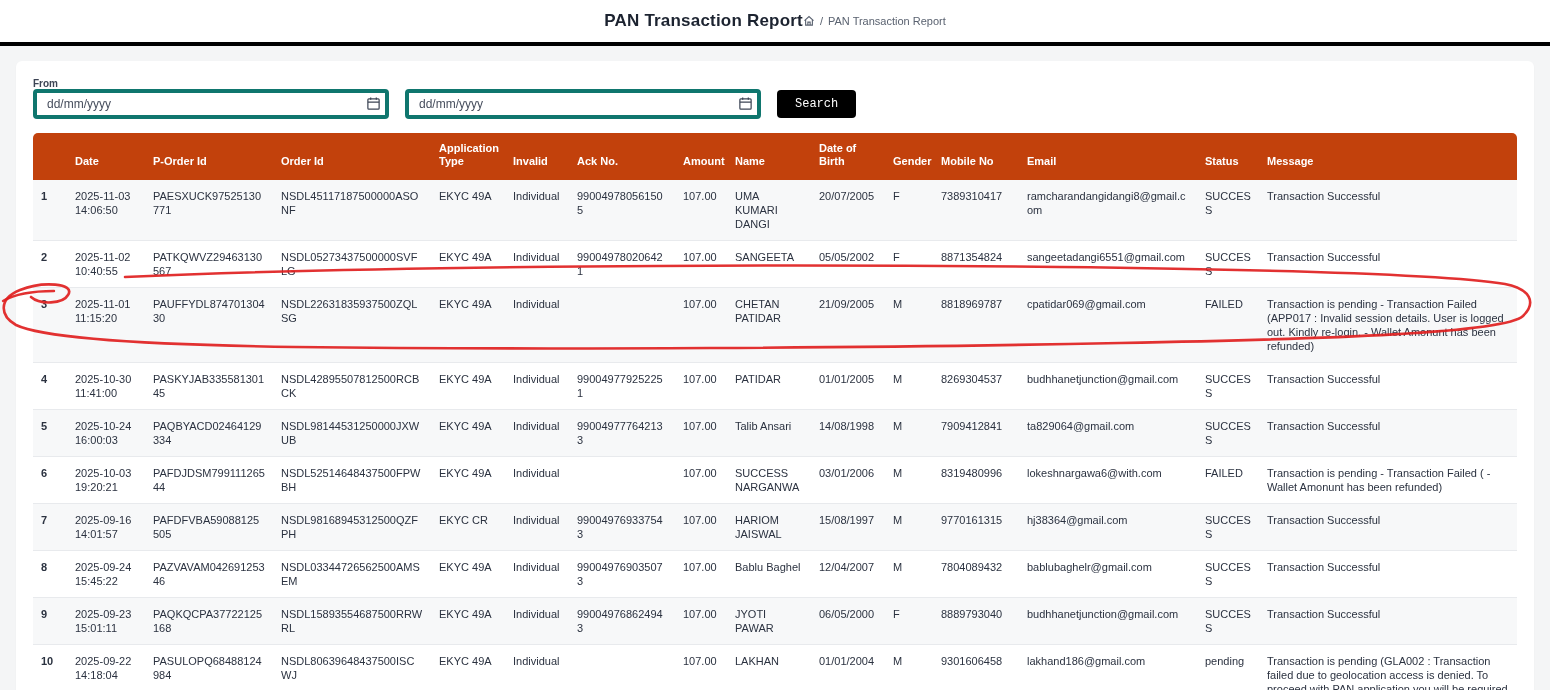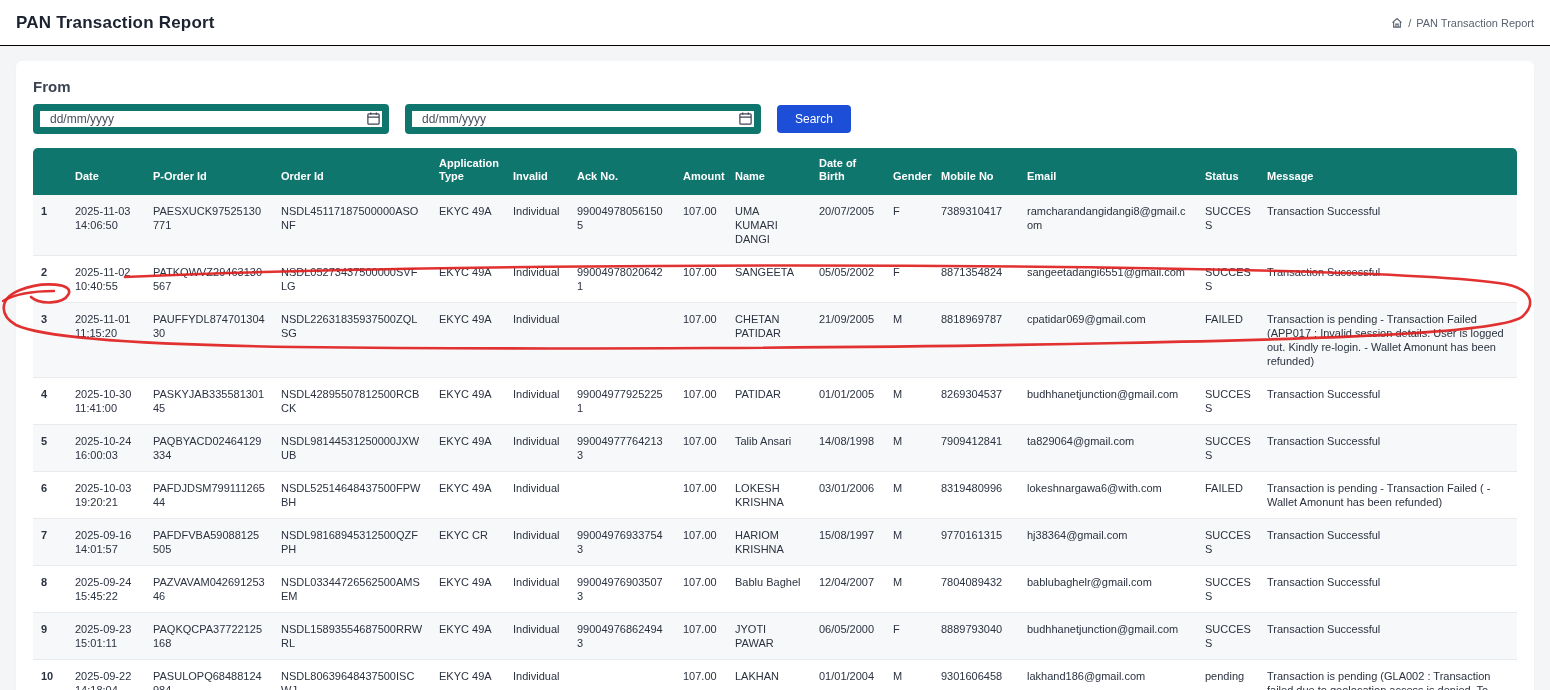--- a/index.html
+++ b/index.html
@@ -9,23 +9,23 @@
     background: #f4f5f6;
     color: #212529;
     position: relative;
   }
   
   .topbar {
     background: #ffffff;
     height: 46px;
     display: flex;
     align-items: center;
-    justify-content: space-between;
+    justify-content: center;
     padding: 0 16px;
-    border-bottom: 1px solid #000000;
+    border-bottom: 4px solid #000000;
   }
   .page-title {
     font-size: 17px;
     font-weight: 700;
     color: #1c2330;
     letter-spacing: .2px;
   }
   .breadcrumb {
     display: flex;
     align-items: center;
@@ -47,33 +47,32 @@
 
   
   .filters {
     display: flex;
     align-items: flex-end;
     gap: 16px;
     margin-bottom: 14px;
   }
   .filter-group { display: flex; flex-direction: column; }
   .filter-label {
-    font-size: 15px;
+    font-size: 10px;
     font-weight: 700;
     color: #3c4454;
-    margin-bottom: 9px;
   }
   .date-input-wrap {
     position: relative;
     width: 356px;
   }
   .date-input {
     width: 100%;
     height: 30px;
-    border: 7px solid #0f766e;
+    border: 4px solid #0f766e;
     border-radius: 4px;
     padding: 0 30px 0 10px;
     font-size: 12px;
     font-family: "Liberation Sans", sans-serif;
     color: #333a46;
     outline: none;
     background: #fff;
   }
   .date-input::placeholder { color: #3c4454; opacity: .95; }
   .cal-icon {
@@ -94,21 +93,21 @@
     margin-bottom: 1px;
   }
 
   
   table.report {
     width: 100%;
     border-collapse: collapse;
     table-layout: fixed;
   }
   table.report thead th {
-    background: #0f766e;
+    background: #c2410c;
     color: #ffffff;
     font-size: 11px;
     font-weight: 700;
     text-align: left;
     vertical-align: bottom;
     padding: 9px 8px 12px 8px;
     line-height: 13px;
   }
   table.report thead th:first-child { border-top-left-radius: 5px; }
   table.report thead th:last-child { border-top-right-radius: 5px; }
@@ -184,21 +183,21 @@
       <div class="date-input-wrap">
         <input class="date-input" type="text" placeholder="dd/mm/yyyy" style="">
         <span class="cal-icon">
           <svg width="15" height="15" viewBox="0 0 16 16" fill="none" stroke="#3c4454" stroke-width="1.3">
             <rect x="2" y="3" width="12" height="11" rx="1"></rect>
             <path d="M2 6.5 H14 M5 1.5 V4 M11 1.5 V4"></path>
           </svg>
         </span>
       </div>
     </div>
-    <button class="search-btn" style="background: #1d4ed8;">Search</button>
+    <button class="search-btn" style="background: #000000; font-family: Liberation Mono, monospace;">Search</button>
   </div>
 
   <table class="report">
     <thead>
       <tr>
           <th class="col-sr"></th>
           <th class="col-date">Date</th>
           <th class="col-p_order_id">P-Order Id</th>
           <th class="col-order_id">Order Id</th>
           <th class="col-application_type">Application Type</th>
@@ -302,38 +301,38 @@
         </tr>
         <tr>
           <td class="col-sr">6</td>
           <td class="col-date">2025-10-03 19:20:21</td>
           <td class="col-p_order_id">PAFDJDSM79911126544</td>
           <td class="col-order_id">NSDL52514648437500FPWBH</td>
           <td class="col-application_type">EKYC 49A</td>
           <td class="col-category">Individual</td>
           <td class="col-ack_no"></td>
           <td class="col-amount">107.00</td>
-          <td class="col-name">LOKESH KRISHNA</td>
+          <td class="col-name">SUCCESS NARGANWA</td>
           <td class="col-dob">03/01/2006</td>
           <td class="col-gender">M</td>
           <td class="col-mobile_no">8319480996</td>
           <td class="col-email">lokeshnargawa6@with.com</td>
           <td class="col-status">FAILED</td>
           <td class="col-message">Transaction is pending - Transaction Failed ( - Wallet Amonunt has been refunded)</td>
         </tr>
         <tr>
           <td class="col-sr">7</td>
           <td class="col-date">2025-09-16 14:01:57</td>
           <td class="col-p_order_id">PAFDFVBA59088125505</td>
           <td class="col-order_id">NSDL98168945312500QZFPH</td>
           <td class="col-application_type">EKYC CR</td>
           <td class="col-category">Individual</td>
           <td class="col-ack_no">990049769337543</td>
           <td class="col-amount">107.00</td>
-          <td class="col-name">HARIOM KRISHNA</td>
+          <td class="col-name">HARIOM JAISWAL</td>
           <td class="col-dob">15/08/1997</td>
           <td class="col-gender">M</td>
           <td class="col-mobile_no">9770161315</td>
           <td class="col-email">hj38364@gmail.com</td>
           <td class="col-status">SUCCESS</td>
           <td class="col-message">Transaction Successful</td>
         </tr>
         <tr>
           <td class="col-sr">8</td>
           <td class="col-date">2025-09-24 15:45:22</td>

